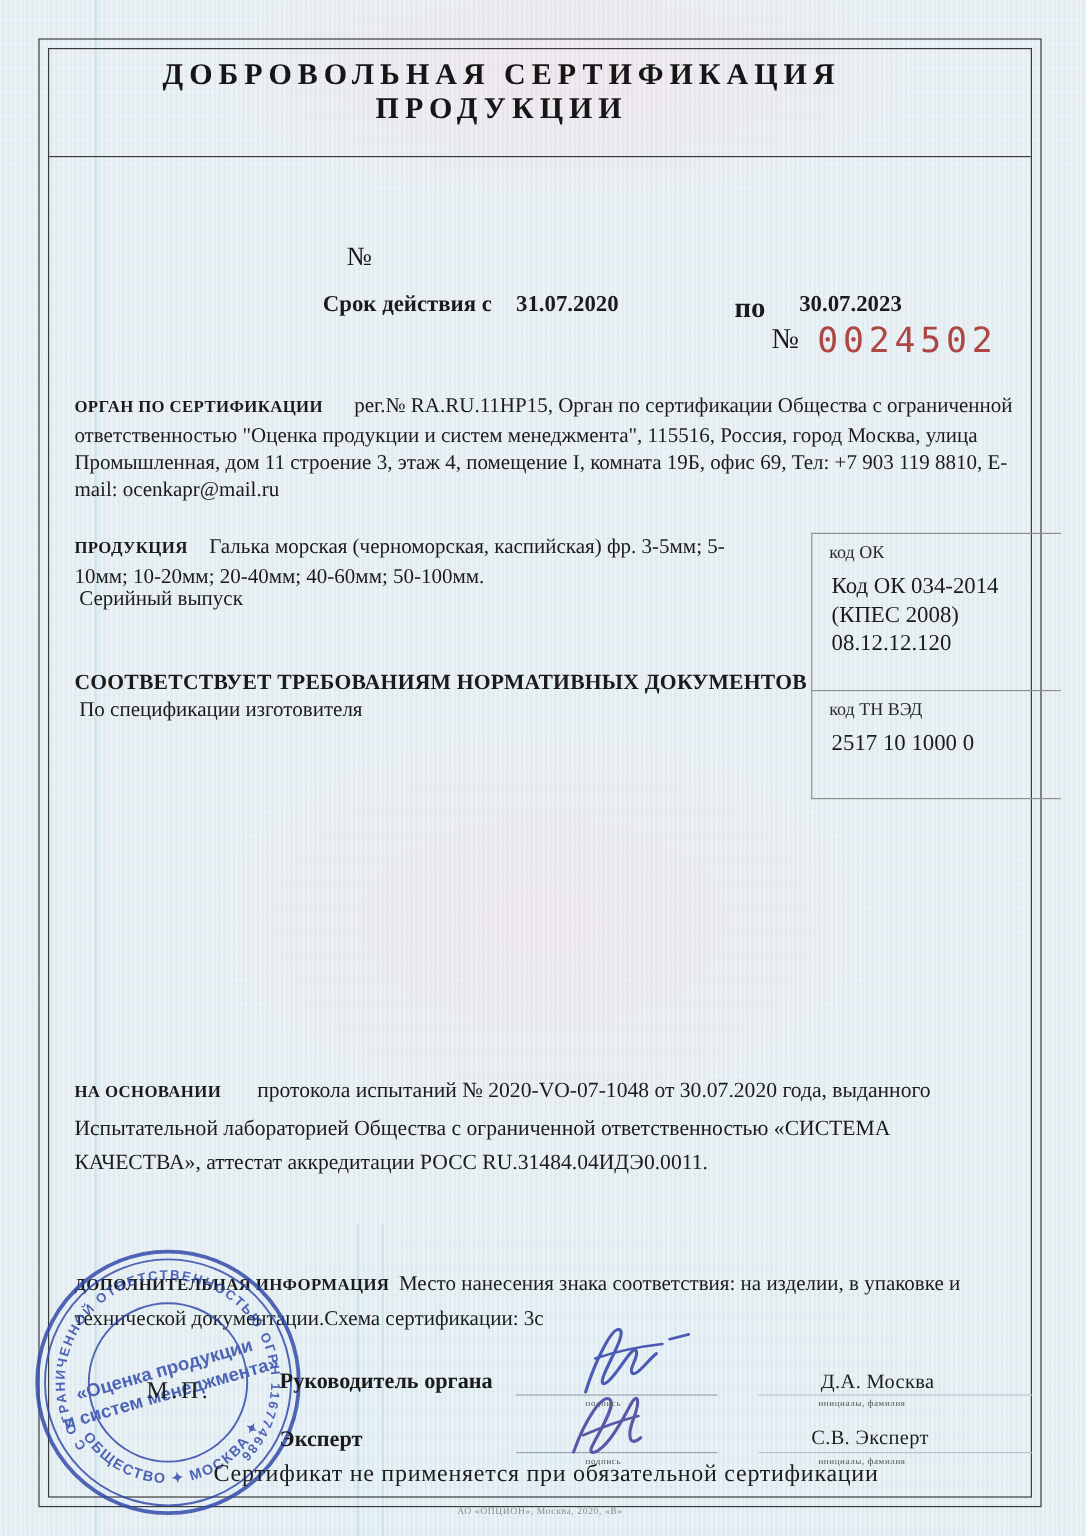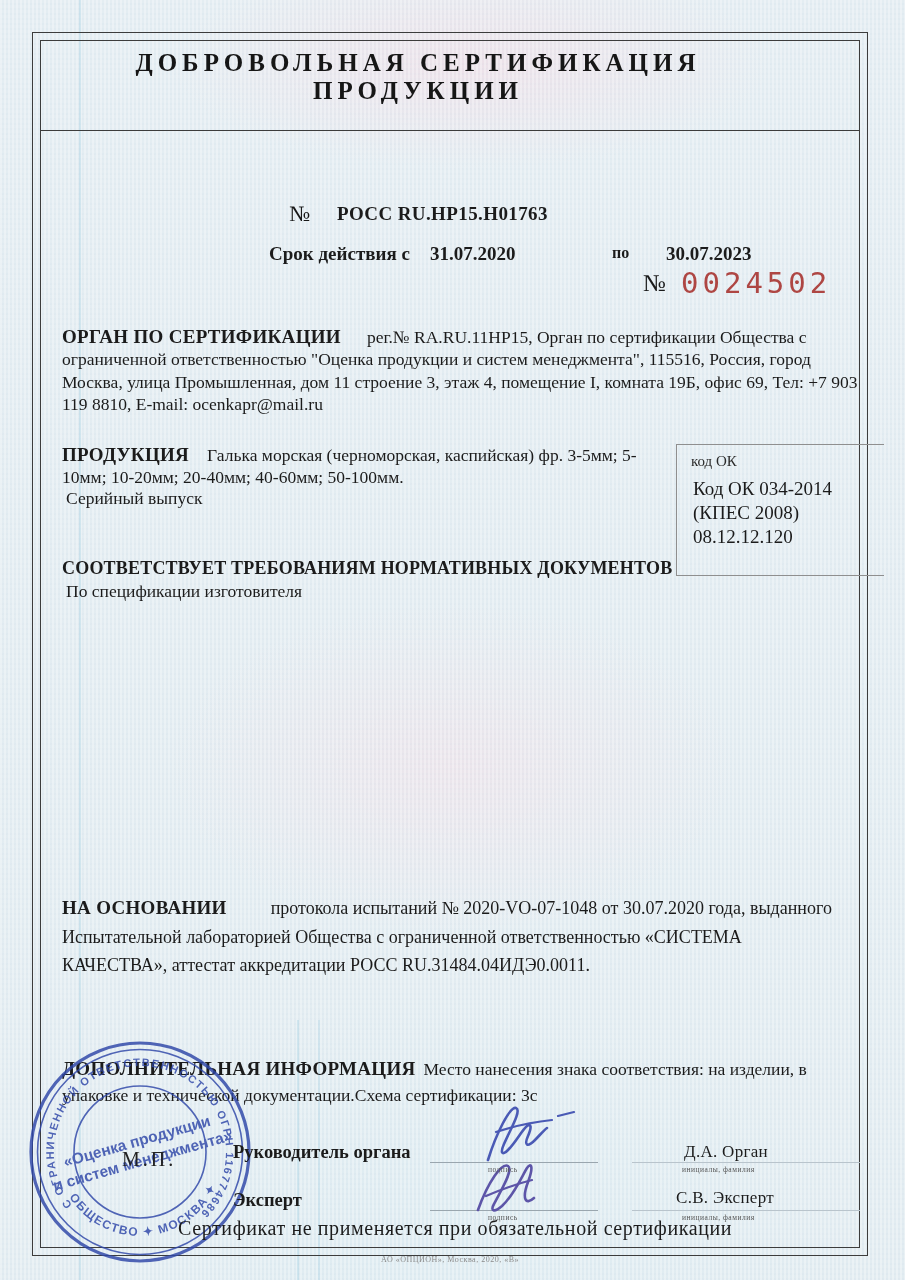--- a/index.html
+++ b/index.html
@@ -36,39 +36,39 @@
     font-weight:bold;font-size:25px;letter-spacing:5px;color:#161616;
   }
   .title{
     position:absolute;left:228px;top:137px;margin:0;
     font-family:"Liberation Sans", sans-serif;font-weight:bold;font-size:43px;letter-spacing:0;color:#111;
   }
   .num-label{position:absolute;left:289px;top:201px;font-size:22px;color:#161616;}
   .num-value{position:absolute;left:337px;top:203px;font-weight:bold;font-size:19px;letter-spacing:.4px;}
   .valid-label{position:absolute;left:269px;top:243px;font-weight:bold;font-size:19px;}
   .valid-from{position:absolute;left:430px;top:243px;font-weight:bold;font-size:19px;}
-  .valid-to-label{position:absolute;left:612px;top:244px;font-weight:bold;font-size:16px;}
+  .valid-to-label{position:absolute;left:612px;top:244px;font-weight:bold;font-size:24px;}
   .valid-to{position:absolute;left:666px;top:243px;font-weight:bold;font-size:19px;}
   .serial-label{position:absolute;left:643px;top:270px;font-size:24px;color:#1a1a1a;}
   .serial-value{
     position:absolute;left:681px;top:266px;
     font-family:"DejaVu Sans Mono", monospace;font-size:29px;letter-spacing:4px;color:#ae4643;
   }
 
   .para{position:absolute;font-size:17.5px;line-height:22.5px;}
-  .para .lbl{font-weight:bold;font-size:19px;letter-spacing:.3px;}
+  .para .lbl{font-weight:bold;font-size:14px;letter-spacing:.3px;}
   #organ{left:62px;top:308px;width:797px;}
   #organ .lbl{margin-right:26px;}
   #product{left:62px;top:426px;width:580px;}
   #product .lbl{margin-right:18px;}
   #release{position:absolute;left:66px;top:488px;font-size:17.5px;}
   #conforms-label{position:absolute;left:62px;top:558px;font-weight:bold;font-size:18px;letter-spacing:.2px;}
   #conforms-text{position:absolute;left:66px;top:581px;font-size:17.5px;}
   #basis{left:62px;top:876px;width:780px;line-height:28.5px;font-size:18px;}
-  #basis .lbl{margin-right:44px;}
+  #basis .lbl{margin-right:30px;}
   #additional{left:62px;top:1038px;width:758px;line-height:26px;font-size:17.5px;}
   #additional .lbl{margin-right:8px;}
 
   .code-box{position:absolute;left:676px;width:208px;box-sizing:border-box;border-left:1px solid #8f8f8f;}
   #box-ok{top:444px;height:132px;border-top:1px solid #8f8f8f;border-bottom:1px solid #8f8f8f;}
   #box-tnved{top:576px;height:90px;border-bottom:1px solid #8f8f8f;}
   .code-box .code-lbl{display:block;margin:8px 0 0 14px;font-size:15px;color:#2a2a2a;}
   .code-box .code-val{display:block;margin:7px 0 0 16px;font-size:19px;line-height:24px;white-space:pre-line;}
 
   .role{position:absolute;font-weight:bold;font-size:18.5px;}
@@ -106,40 +106,43 @@
   <div class="vline v2"></div>
   <div class="vline v3"></div>
 
   <div class="outer-frame"></div>
   <div class="inner-frame"></div>
   <div class="header-divider"></div>
 
   <div class="banner">ДОБРОВОЛЬНАЯ СЕРТИФИКАЦИЯ ПРОДУКЦИИ</div>
 
   <span class="num-label">№</span>
-  <span class="num-value">РОСС RU.НР15.Н01763</span>
 
   <span class="valid-label">Срок действия  с</span>
   <span class="valid-from">31.07.2020</span>
   <span class="valid-to-label">по</span>
   <span class="valid-to">30.07.2023</span>
 
   <span class="serial-label">№</span>
   <span class="serial-value">0024502</span>
 
   <p class="para" id="organ"><span class="lbl">ОРГАН ПО СЕРТИФИКАЦИИ</span><span>рег.№ RA.RU.11НР15, Орган по сертификации Общества с ограниченной ответственностью "Оценка продукции и систем менеджмента", 115516, Россия, город Москва, улица Промышленная, дом 11 строение 3, этаж 4, помещение I, комната 19Б, офис 69, Тел: +7 903 119 8810, E-mail: ocenkapr@mail.ru</span></p>
 
   <p class="para" id="product"><span class="lbl">ПРОДУКЦИЯ</span><span>Галька морская (черноморская, каспийская) фр. 3-5мм; 5-10мм; 10-20мм; 20-40мм; 40-60мм; 50-100мм.</span></p>
   <span id="release">Серийный выпуск</span>
 
   <div class="code-box" id="box-ok">
     <span class="code-lbl">код ОК</span>
     <span class="code-val">Код ОК 034-2014
 (КПЕС 2008)
 08.12.12.120</span>
+  </div>
+  <div class="code-box" id="box-tnved">
+    <span class="code-lbl">код ТН ВЭД</span>
+    <span class="code-val">2517 10 1000 0</span>
   </div>
 
   <div id="conforms-text">По спецификации  изготовителя</div>
   <div id="conforms-label">СООТВЕТСТВУЕТ ТРЕБОВАНИЯМ НОРМАТИВНЫХ ДОКУМЕНТОВ</div>
 
   <p class="para" id="basis"><span class="lbl">НА ОСНОВАНИИ</span><span>протокола испытаний № 2020-VO-07-1048 от 30.07.2020 года, выданного Испытательной лабораторией Общества с ограниченной ответственностью «СИСТЕМА КАЧЕСТВА», аттестат аккредитации РОСС RU.31484.04ИДЭ0.0011.</span></p>
 
   <p class="para" id="additional"><span class="lbl">ДОПОЛНИТЕЛЬНАЯ ИНФОРМАЦИЯ</span><span>Место нанесения знака соответствия: на изделии, в упаковке и технической документации.Схема сертификации: 3с</span></p>
 
   <svg class="stamp" viewBox="0 0 240 240" aria-hidden="true">
@@ -177,20 +180,20 @@
     <path d="M 58 64 C 66 38 80 10 86 12 C 92 14 80 34 74 48 C 70 57 72 60 78 54 C 86 46 92 34 97 30 C 101 27 102 31 98 40 C 94 49 97 52 105 44 C 110 39 114 34 117 32" fill="none" stroke="#4a5ab5" stroke-width="2.6" stroke-linecap="round"></path>
     <path d="M 66 36 C 84 30 104 26 122 24 M 128 20 L 144 16" fill="none" stroke="#4a5ab5" stroke-width="2.2" stroke-linecap="round"></path>
   </svg>
   <svg class="hand-sig" id="handsig-2" viewBox="0 0 150 62" aria-hidden="true">
     <path d="M 36 54 C 46 26 60 6 66 10 C 72 14 58 36 52 48 C 48 55 52 57 60 50 C 72 39 80 20 85 12 C 89 6 92 10 86 26 C 80 42 83 50 92 42" fill="none" stroke="#5d55a8" stroke-width="2.6" stroke-linecap="round"></path>
     <path d="M 44 40 C 58 34 74 28 90 24" fill="none" stroke="#5d55a8" stroke-width="2.2" stroke-linecap="round"></path>
   </svg>
 
   <span class="sig-caption" id="sigcap-1">подпись</span>
   <span class="sig-caption" id="sigcap-2">подпись</span>
-  <span class="signer" id="signer-1">Д.А. Орган</span>
+  <span class="signer" id="signer-1">Д.А. Москва</span>
   <span class="signer" id="signer-2">С.В. Эксперт</span>
   <span class="sig-caption" id="namecap-1">инициалы, фамилия</span>
   <span class="sig-caption" id="namecap-2">инициалы, фамилия</span>
 
   <div class="footer-note">Сертификат не применяется при обязательной сертификации</div>
   <div class="imprint">АО «ОПЦИОН», Москва, 2020, «В»</div>
 </div>
 
 </body></html>

